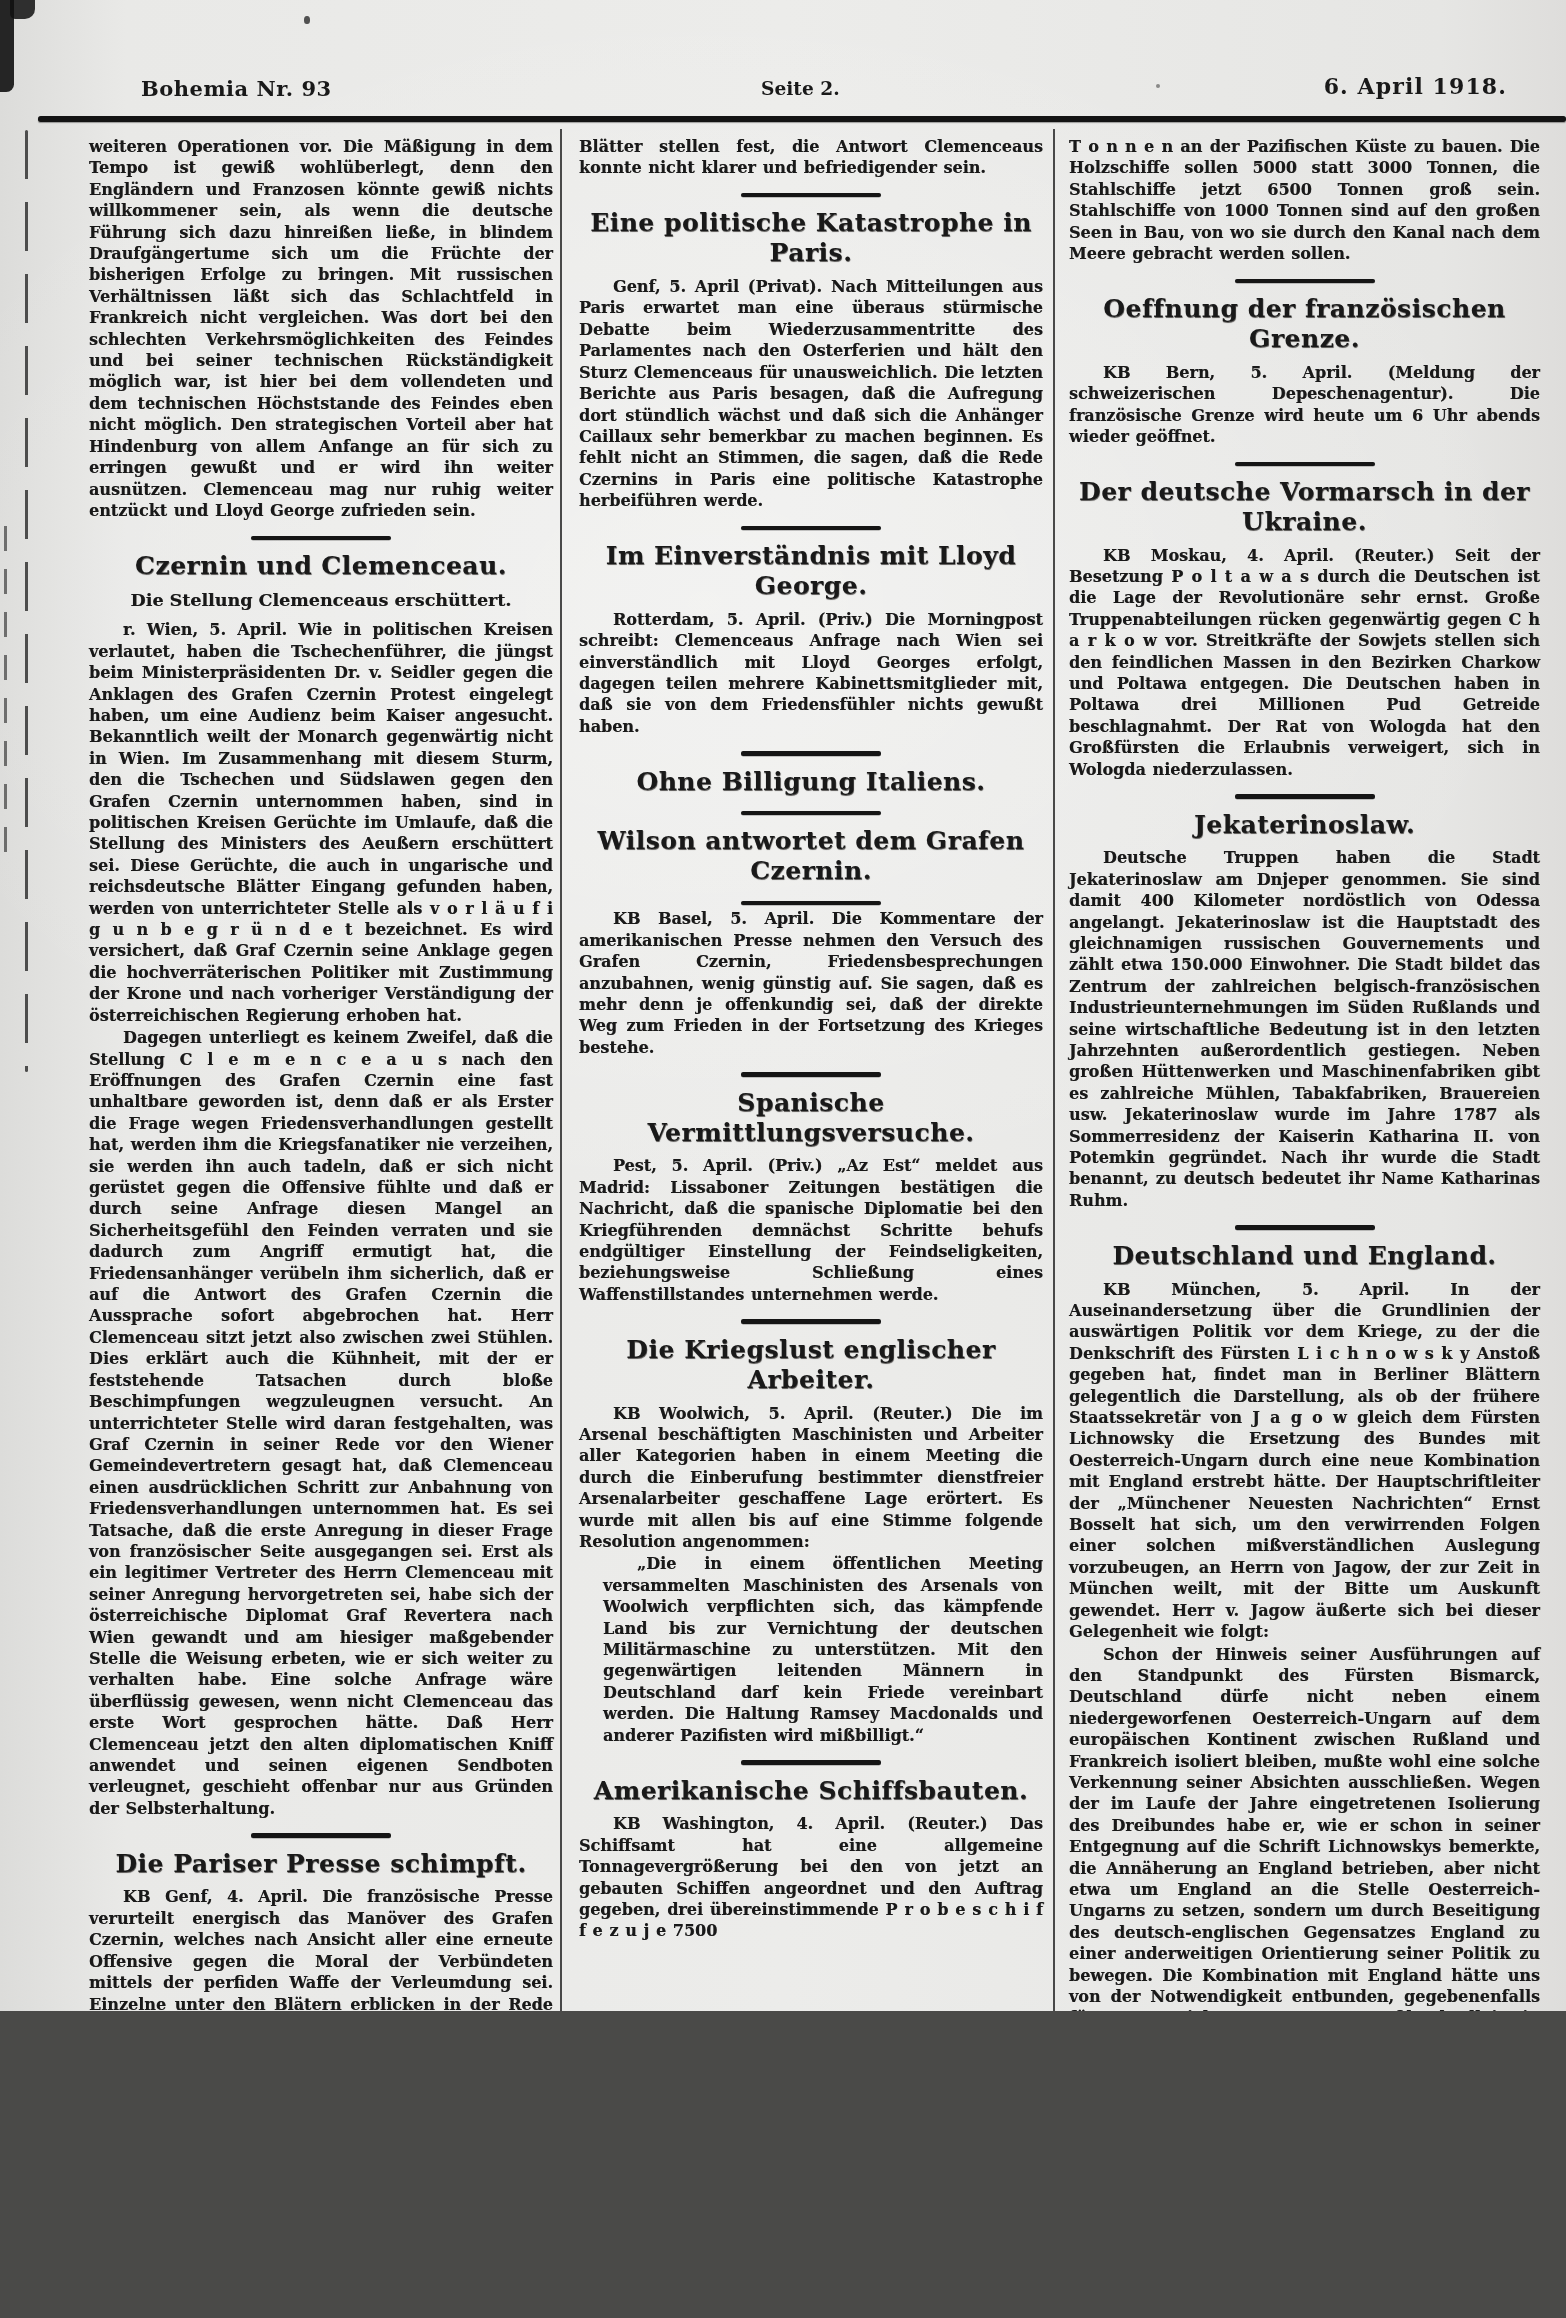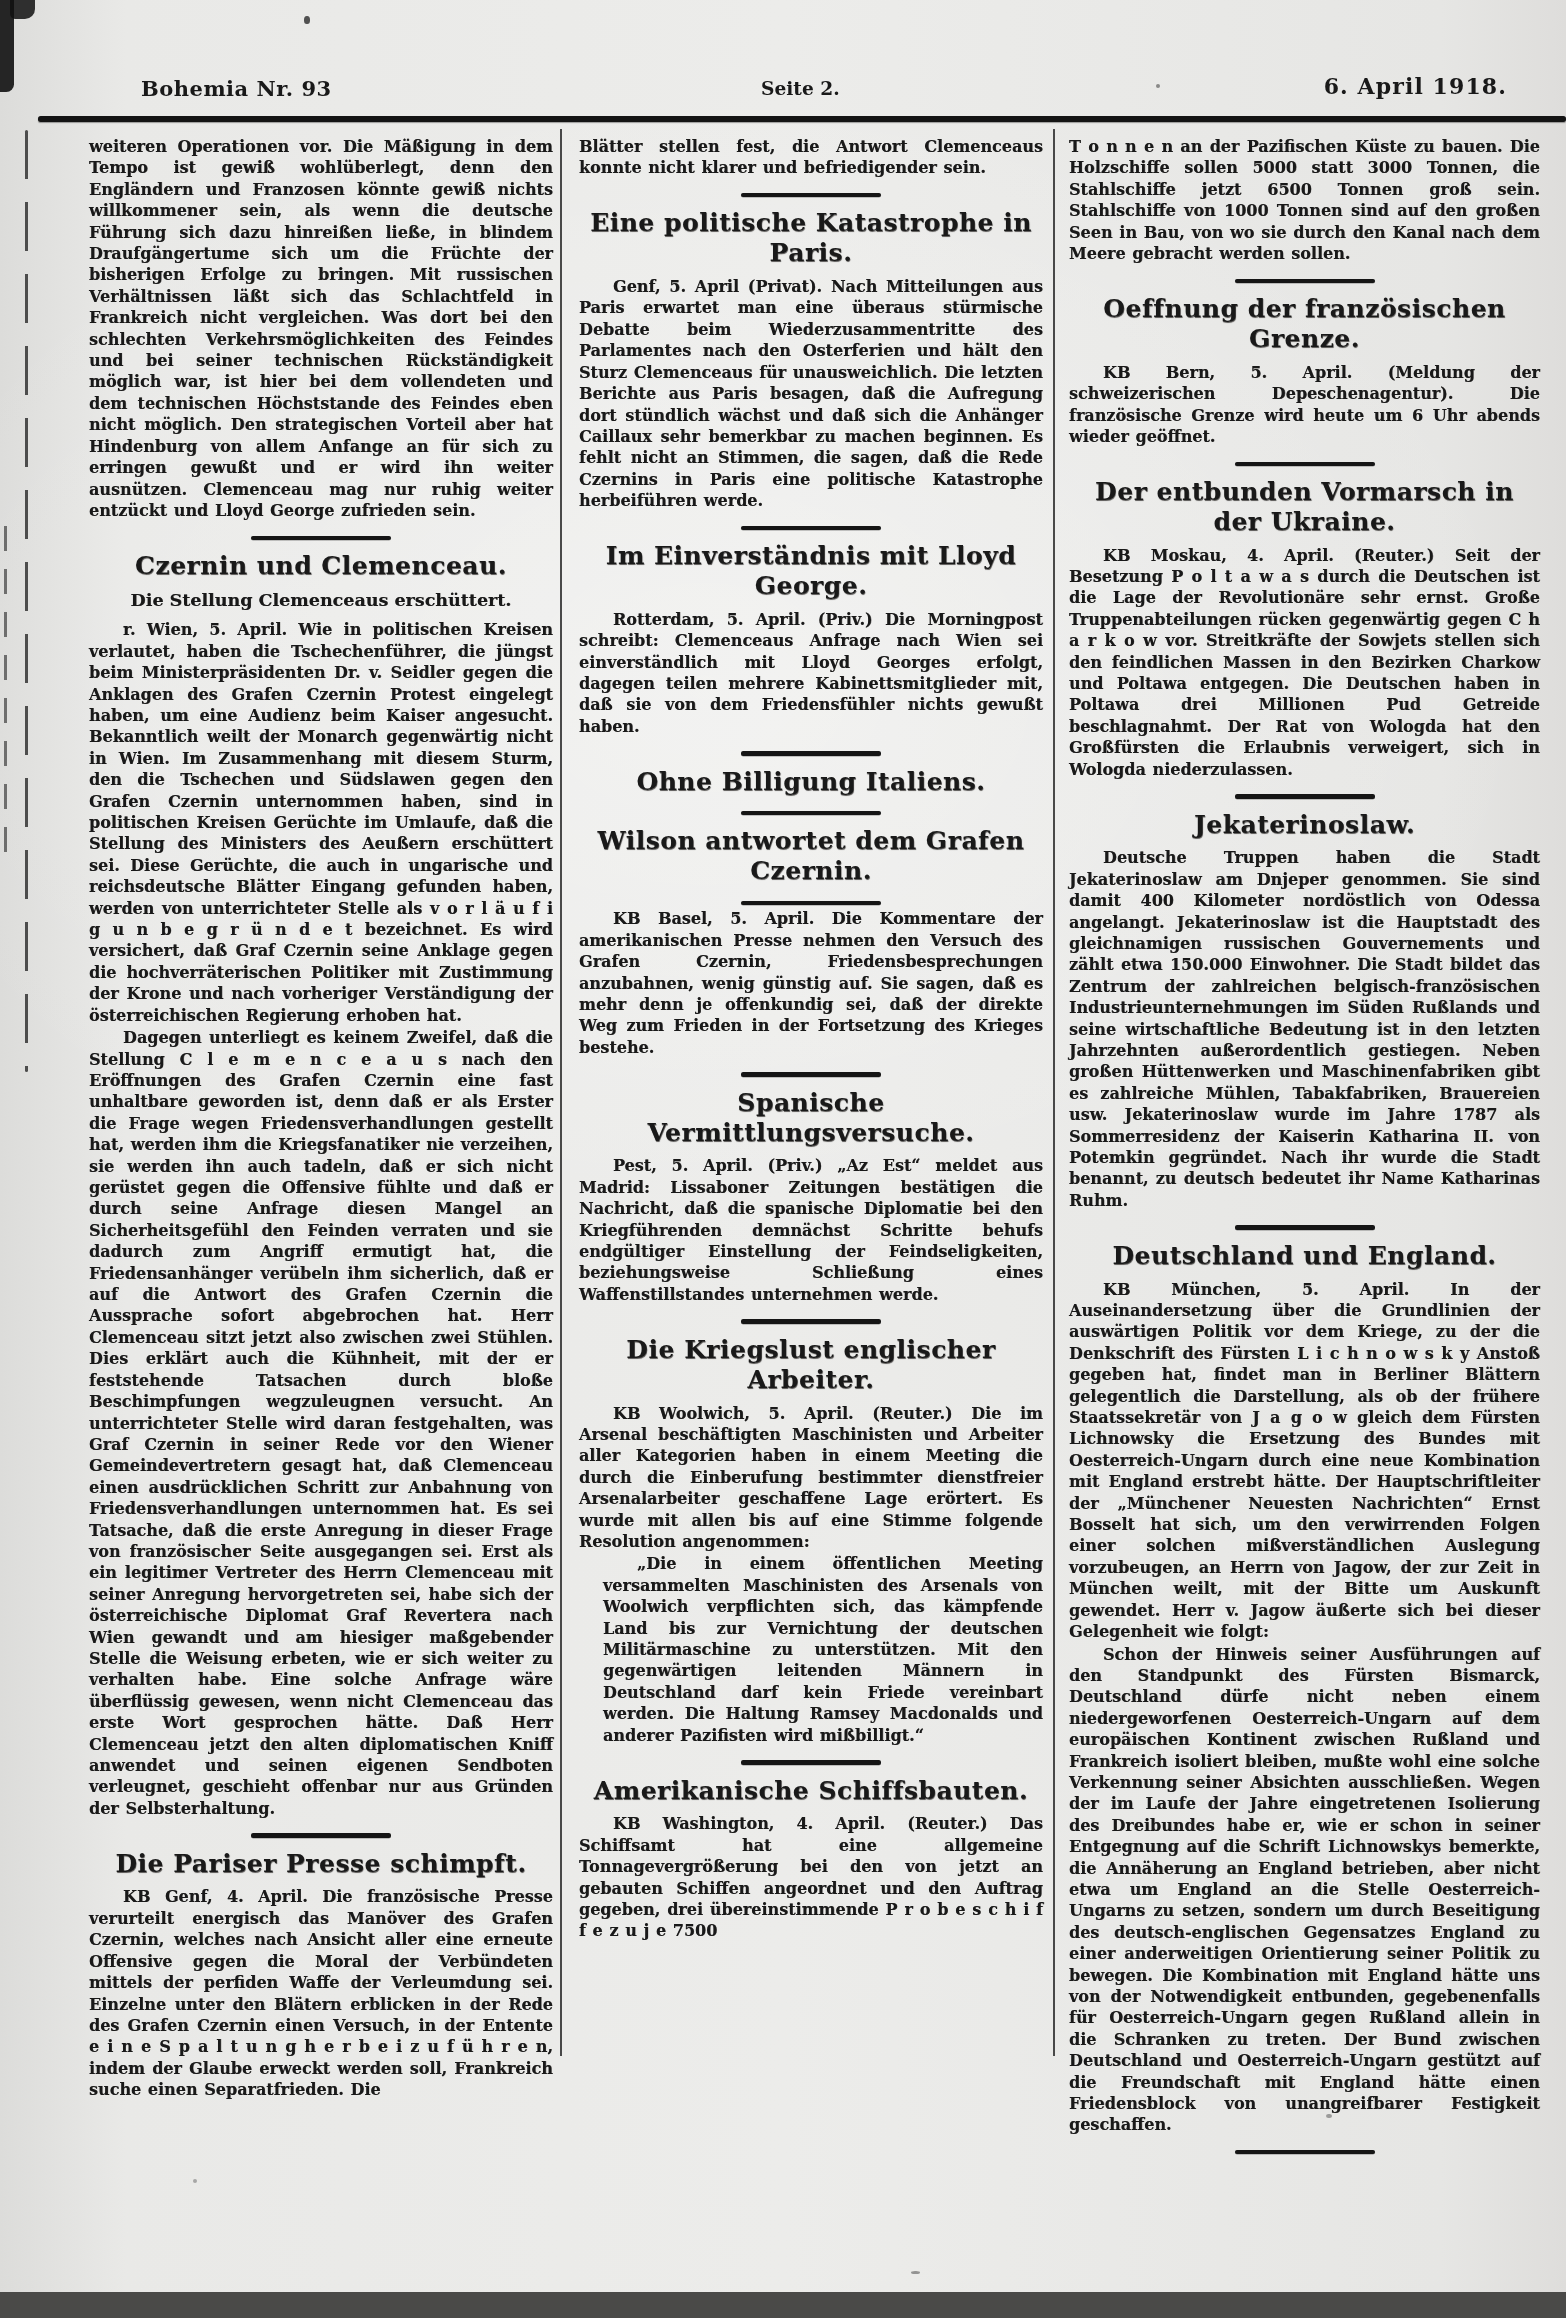--- a/index.html
+++ b/index.html
@@ -1,18 +1,18 @@
 <!DOCTYPE html>
 <html style="font-size:8.8px"><head>
 <meta charset="utf-8">
 <style>
   html,body{margin:0;padding:0;background:#4a4a48;}
   #page{
     position:relative;
-    width:1566px;height:2292px;
+    width:1566px;height:2011px;
     background:
       radial-gradient(ellipse 1204px 876px at 45% 30%, rgba(255,255,255,.35), rgba(255,255,255,0) 70%),
       linear-gradient(90deg, #dcdcda 0%, #e9e9e7 8%, #ececea 50%, #e6e6e4 92%, #dedddb 100%),
       #e7e7e5;
     overflow:hidden;
     font-family:"DejaVu Serif","Liberation Serif",serif;
     color:#191919;
   }
   
   .masthead{
@@ -130,21 +130,21 @@
       <div class="blk rule"></div>
       <div class="blk headline">Amerikanische Schiffsbauten.</div>
       <div class="blk para indent">KB Washington, 4. April. (Reuter.) Das Schiffsamt hat eine allgemeine Tonnagevergrößerung bei den von jetzt an gebauten Schiffen angeordnet und den Auftrag gegeben, drei übereinstimmende P r o b e s c h i f f e  z u  j e  7500</div>
     </div>
   <div class="col" id="col-2">
       <div class="blk para">T o n n e n  an der Pazifischen Küste zu bauen. Die Holzschiffe sollen 5000 statt 3000 Tonnen, die Stahlschiffe jetzt 6500 Tonnen groß sein. Stahlschiffe von 1000 Tonnen sind auf den großen Seen in Bau, von wo sie durch den Kanal nach dem Meere gebracht werden sollen.</div>
       <div class="blk rule"></div>
       <div class="blk headline">Oeffnung der französischen Grenze.</div>
       <div class="blk para indent">KB Bern, 5. April. (Meldung der schweizerischen Depeschenagentur). Die französische Grenze wird heute um 6 Uhr abends wieder geöffnet.</div>
       <div class="blk rule"></div>
-      <div class="blk headline">Der entbunden Vormarsch in der Ukraine.</div>
+      <div class="blk headline">Der deutsche Vormarsch in der Ukraine.</div>
       <div class="blk para indent">KB Moskau, 4. April. (Reuter.) Seit der Besetzung P o l t a w a s durch die Deutschen ist die Lage der Revolutionäre sehr ernst. Große Truppenabteilungen rücken gegenwärtig gegen C h a r k o w vor. Streitkräfte der Sowjets stellen sich den feindlichen Massen in den Bezirken Charkow und Poltawa entgegen. Die Deutschen haben in Poltawa drei Millionen Pud Getreide beschlagnahmt. Der Rat von Wologda hat den Großfürsten die Erlaubnis verweigert, sich in Wologda niederzulassen.</div>
       <div class="blk rule"></div>
       <div class="blk headline">Jekaterinoslaw.</div>
       <div class="blk para indent">Deutsche Truppen haben die Stadt Jekaterinoslaw am Dnjeper genommen. Sie sind damit 400 Kilometer nordöstlich von Odessa angelangt. Jekaterinoslaw ist die Hauptstadt des gleichnamigen russischen Gouvernements und zählt etwa 150.000 Einwohner. Die Stadt bildet das Zentrum der zahlreichen belgisch-französischen Industrieunternehmungen im Süden Rußlands und seine wirtschaftliche Bedeutung ist in den letzten Jahrzehnten außerordentlich gestiegen. Neben großen Hüttenwerken und Maschinenfabriken gibt es zahlreiche Mühlen, Tabakfabriken, Brauereien usw. Jekaterinoslaw wurde im Jahre 1787 als Sommerresidenz der Kaiserin Katharina II. von Potemkin gegründet. Nach ihr wurde die Stadt benannt, zu deutsch bedeutet ihr Name Katharinas Ruhm.</div>
       <div class="blk rule"></div>
       <div class="blk headline">Deutschland und England.</div>
       <div class="blk para indent">KB München, 5. April. In der Auseinandersetzung über die Grundlinien der auswärtigen Politik vor dem Kriege, zu der die Denkschrift des Fürsten L i c h n o w s k y Anstoß gegeben hat, findet man in Berliner Blättern gelegentlich die Darstellung, als ob der frühere Staatssekretär von J a g o w gleich dem Fürsten Lichnowsky die Ersetzung des Bundes mit Oesterreich-Ungarn durch eine neue Kombination mit England erstrebt hätte. Der Hauptschriftleiter der „Münchener Neuesten Nachrichten“ Ernst Bosselt hat sich, um den verwirrenden Folgen einer solchen mißverständlichen Auslegung vorzubeugen, an Herrn von Jagow, der zur Zeit in München weilt, mit der Bitte um Auskunft gewendet. Herr v. Jagow äußerte sich bei dieser Gelegenheit wie folgt:</div>
       <div class="blk para indent">Schon der Hinweis seiner Ausführungen auf den Standpunkt des Fürsten Bismarck, Deutschland dürfe nicht neben einem niedergeworfenen Oesterreich-Ungarn auf dem europäischen Kontinent zwischen Rußland und Frankreich isoliert bleiben, mußte wohl eine solche Verkennung seiner Absichten ausschließen. Wegen der im Laufe der Jahre eingetretenen Isolierung des Dreibundes habe er, wie er schon in seiner Entgegnung auf die Schrift Lichnowskys bemerkte, die Annäherung an England betrieben, aber nicht etwa um England an die Stelle Oesterreich-Ungarns zu setzen, sondern um durch Beseitigung des deutsch-englischen Gegensatzes England zu einer anderweitigen Orientierung seiner Politik zu bewegen. Die Kombination mit England hätte uns von der Notwendigkeit entbunden, gegebenenfalls für Oesterreich-Ungarn gegen Rußland allein in die Schranken zu treten. Der Bund zwischen Deutschland und Oesterreich-Ungarn gestützt auf die Freundschaft mit England hätte einen Friedensblock von unangreifbarer Festigkeit geschaffen.</div>
       <div class="blk rule"></div>
     </div>

